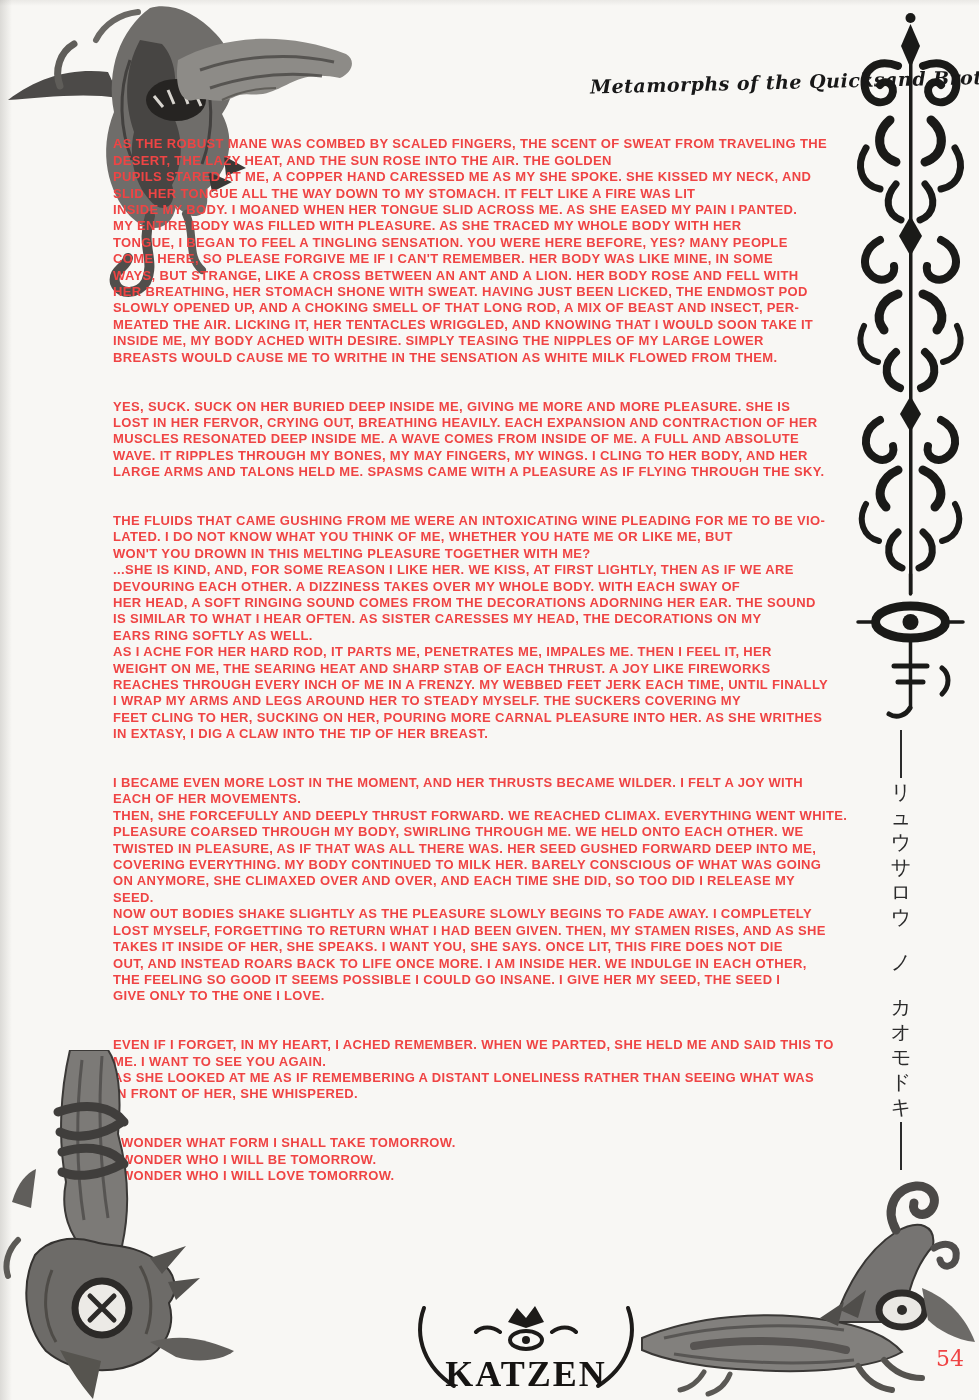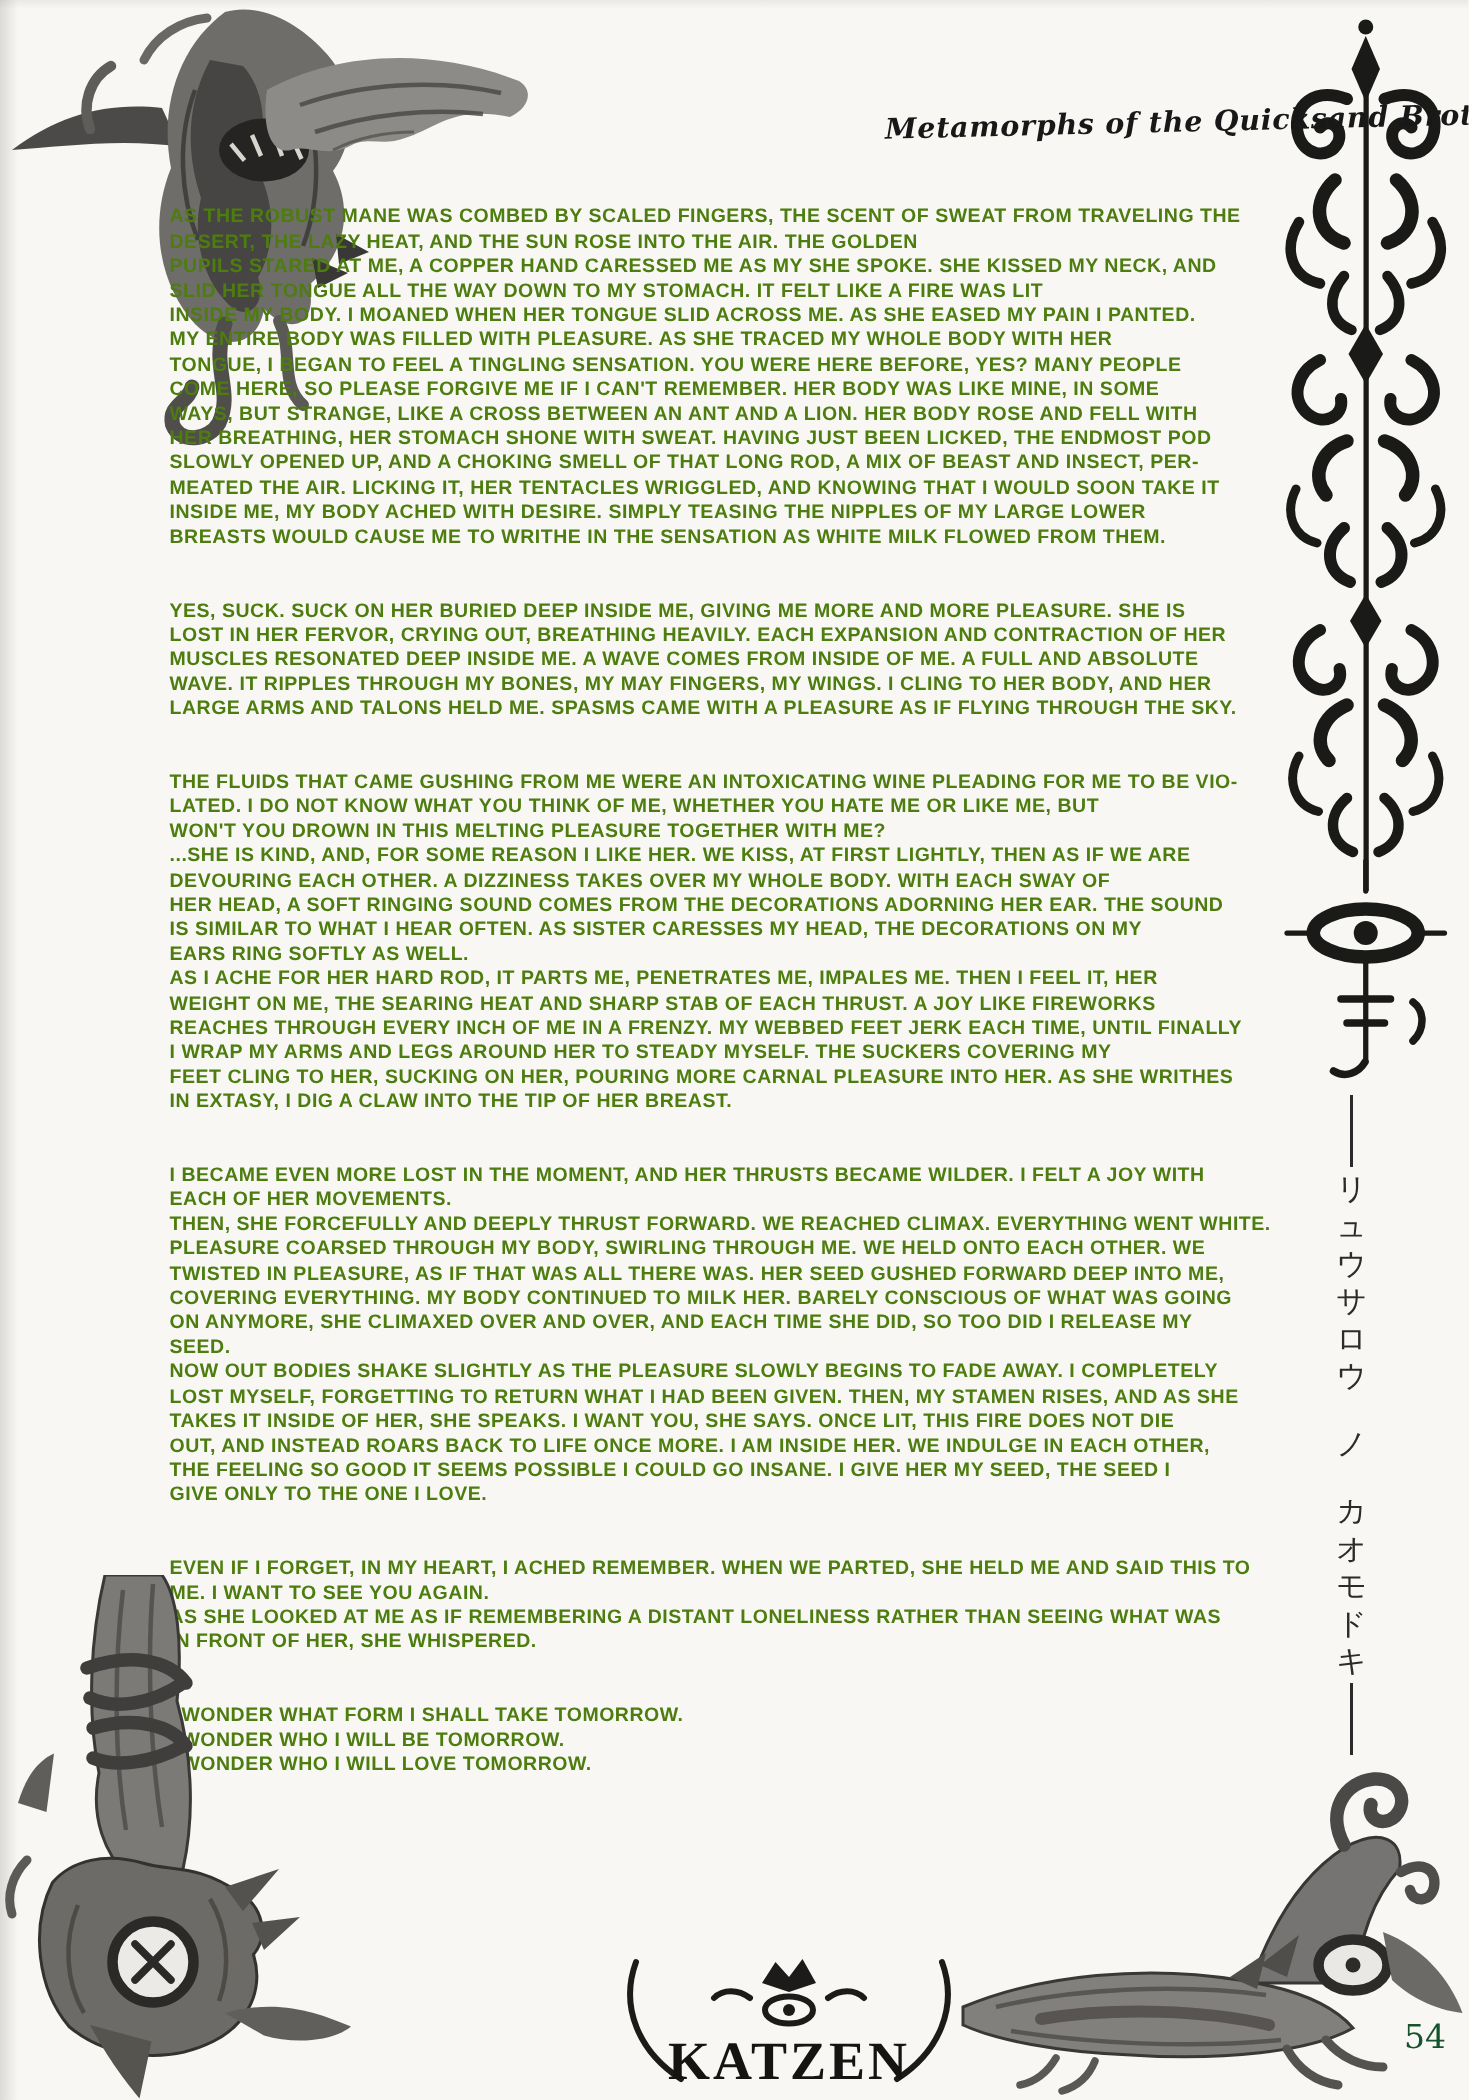--- a/index.html
+++ b/index.html
@@ -25,36 +25,36 @@
   .page-title{
     position:absolute;left:590px;top:72px;width:290px;
     text-align:right;
     font-family:"DejaVu Serif",serif;font-style:italic;font-weight:bold;
     font-size:19px;color:#181818;letter-spacing:0.5px;
     transform:rotate(-1.4deg);
     white-space:nowrap;
   }
   .body-text{
     position:absolute;left:113px;top:120px;width:758px;
-    color:#4d7c0f;font-weight:bold;
+    color:#ef4444;font-weight:bold;
     font-size:13px;line-height:16.4px;letter-spacing:0.35px;
     white-space:pre-line;
   }
   .para{margin:0 0 16px 0;}
   .vtext{
     position:absolute;left:884px;top:728px;width:34px;
     display:flex;flex-direction:column;align-items:center;
     color:#2b2b2b;font-family:"DejaVu Sans",sans-serif;
   }
   .vchar{font-size:20px;line-height:25px;height:25px;text-align:center;}
   .vdash{width:2px;height:48px;background:#2b2b2b;margin:2px 0;}
   .vgap{height:20px;}
   .page-number{
     position:absolute;left:936px;top:1346px;
-    font-family:"DejaVu Serif",serif;font-size:22px;color:#14532d;
+    font-family:"DejaVu Serif",serif;font-size:22px;color:#ef4444;
   }
 </style>
 </head>
 <body>
 
 <div class="page-edge-left"></div>
 <div class="page-edge-top"></div>
 
 <svg class="deco deco-top-left" width="380" height="300" viewBox="0 0 380 300">
   <path d="M8,100 C40,76 72,68 108,72 L120,98 C82,92 40,98 8,100 Z" fill="#4c4a48"></path>

